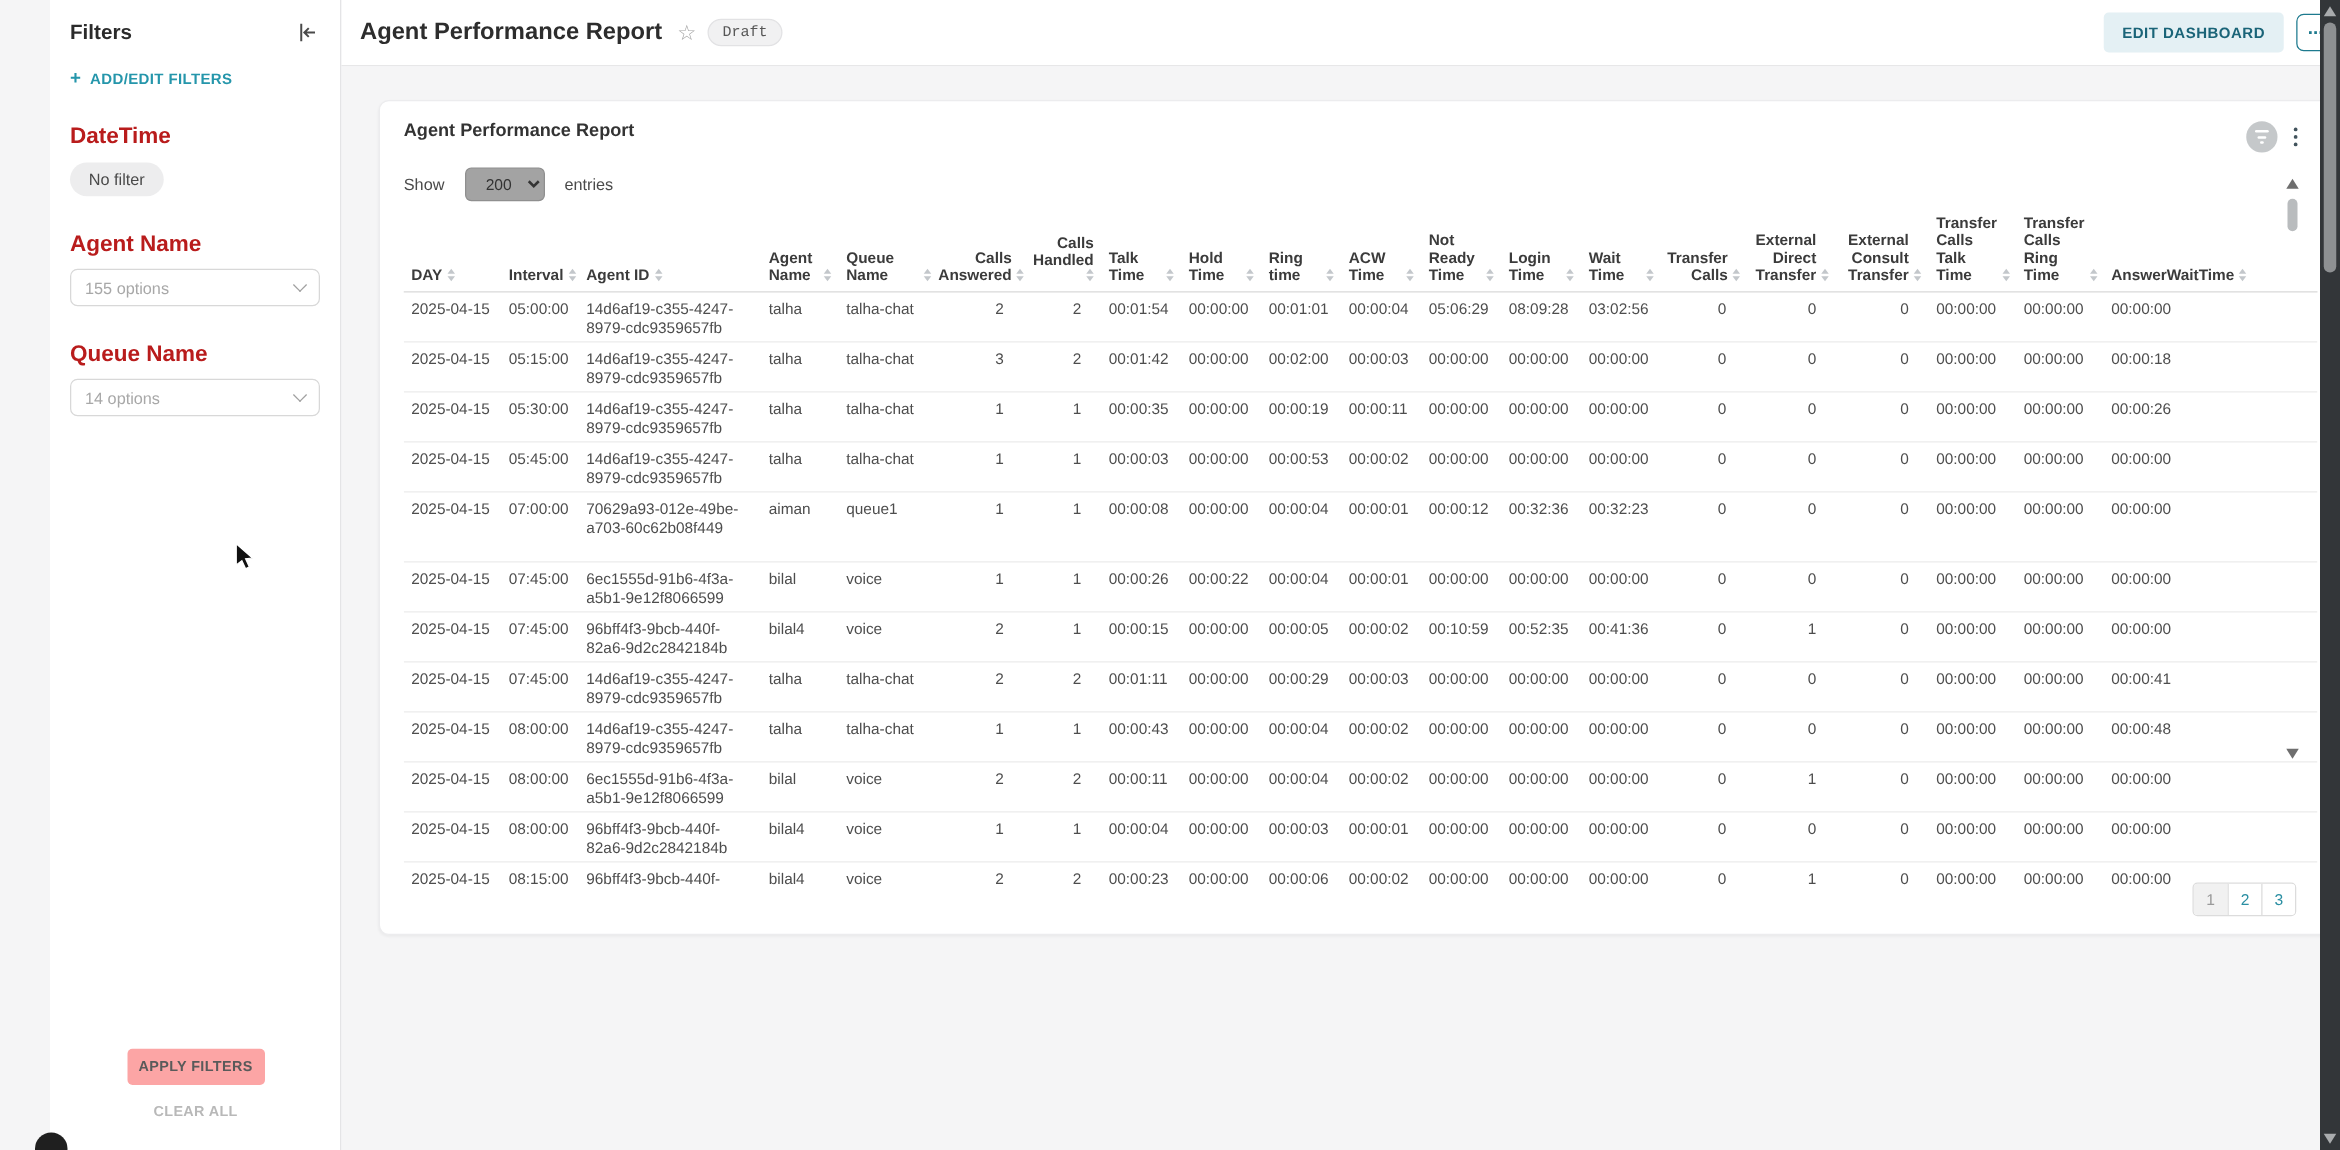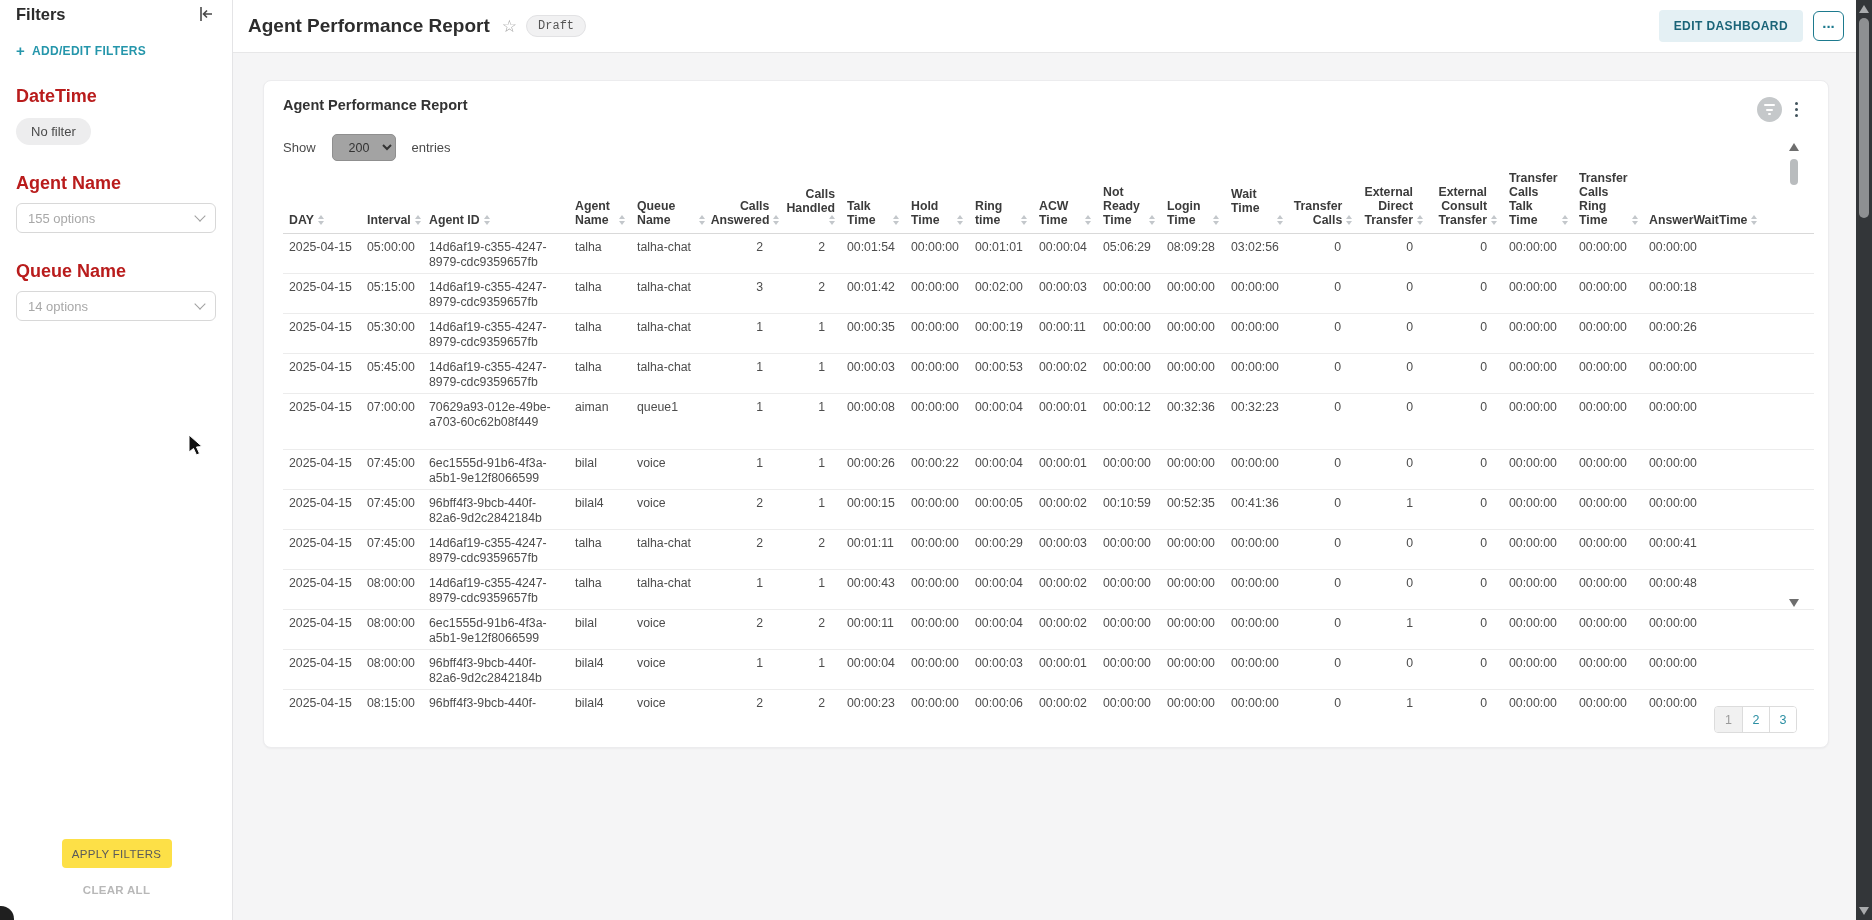--- a/index.html
+++ b/index.html
@@ -2,39 +2,39 @@
 <html><head>
 <meta charset="utf-8">
 <style>
   * { margin:0; padding:0; box-sizing:border-box; }
   html,body { width:1872px; height:920px; overflow:hidden;
     font-family:"Liberation Sans", sans-serif; background:#f5f5f6; color:#3a3a3a; }
   .app { display:flex; width:1872px; height:920px; position:relative; }
 
   
   .sidebar { width:233px; height:920px; background:#fff; border-right:1px solid #e4e4e6;
-    position:relative; padding:4px 16px; flex:0 0 233px; }
+    position:relative; padding:16px 16px; flex:0 0 233px;margin-left:40px; }
   .sb-head { display:flex; align-items:center; justify-content:space-between; }
   .sb-title { font-size:16.5px; font-weight:700; color:#2b2b2b; }
   .collapse-btn { width:20px; height:20px; cursor:pointer; color:#4a4a4a; }
   .add-filters { margin-top:20px; display:flex; align-items:center; gap:7px;
     color:#2596ab; font-size:12px; font-weight:700; letter-spacing:.3px; cursor:pointer; }
   .plus { font-size:15px; font-weight:700; line-height:10px; }
   .f-label { margin-top:28px; font-size:18px; font-weight:700; color:#b91c1c; }
   .chip { display:inline-block; margin-top:11px; background:#ededee; border-radius:15px;
     padding:6px 15px; font-size:13px; color:#4a4a4a; }
   .select { margin-top:9px; width:200px; height:30px; border:1px solid #d8d8d8; border-radius:6px;
     background:#fff; display:flex; align-items:center; justify-content:space-between;
     padding:0 11px; cursor:pointer; }
   .select .ph { color:#a8a8a8; font-size:13px; }
   .chev { width:8px; height:8px; border-right:1.6px solid #a0a0a0; border-bottom:1.6px solid #a0a0a0;
     transform:rotate(45deg); margin-top:-4px; }
   .sb-footer { position:absolute; left:0; bottom:24px; width:233px; text-align:center; }
-  .apply-btn { width:110px; height:29px; background:#fde047; border:none; border-radius:4px;
-    color:#5a5a5a; font-size:11.5px; font-weight:400; letter-spacing:.3px; cursor:pointer;
+  .apply-btn { width:110px; height:29px; background:#fca5a5; border:none; border-radius:4px;
+    color:#5a5a5a; font-size:11.5px; font-weight:700; letter-spacing:.3px; cursor:pointer;
     font-family:"Liberation Sans", sans-serif; }
   .clear-all { margin-top:16px; color:#b8b8b8; font-size:11.5px; font-weight:700; letter-spacing:.3px; cursor:pointer; }
   .corner-blob { position:absolute; left:-12px; bottom:-12px; width:26px; height:26px;
     background:#1f1f1f; border-radius:50%; }
 
   
   .main { flex:1; display:flex; flex-direction:column; width:1623px; }
   .topbar { height:53px; background:#fff; border-bottom:1px solid #e7e7e8;
     display:flex; align-items:center; padding-left:15px; }
   .page-title { font-size:19px; font-weight:700; color:#2d2d2d; }
@@ -78,21 +78,21 @@
   .sort .up { border-bottom:4px solid #c3c7cb; }
   .sort .dn { border-top:4px solid #c3c7cb; }
   .tbody { height:474px; overflow:hidden; }
   .tr { display:flex; height:40px; border-bottom:1px solid #ececec; overflow:hidden; }
   .tr.tall { height:56px; }
   .td { padding:6px 6px 0 6px; font-size:12.3px; color:#4d4d4d; line-height:15px; overflow:hidden; }
   .td.num { text-align:right; padding-right:16px; }
   
   .c0{width:78px;} .c1{width:62px;} .c2{width:146px;} .c3{width:62px;} .c4{width:80px;}
   .c5{width:68px;} .c6{width:62px;flex-direction:column;} .c7{width:64px;} .c8{width:64px;} .c9{width:64px;}
-  .c10{width:64px;} .c11{width:64px;} .c12{width:64px;} .c13{width:64px;flex-direction:column;} .c14{width:68px;}
+  .c10{width:64px;} .c11{width:64px;} .c12{width:64px;} .c13{width:64px;} .c14{width:68px;}
   .c15{width:72px;} .c16{width:74px;} .c17{width:70px;} .c18{width:70px;} .c19{width:104px;}
 
   
   .tbl-scroll { position:absolute; top:60px; right:26px; width:16px; height:468px; }
   .tbl-scroll .arr-up, .tbl-scroll .arr-dn { position:absolute; left:3px; width:0; height:0;
     border-left:5px solid transparent; border-right:5px solid transparent; cursor:pointer; }
   .arr-up { top:2px; border-bottom:8px solid #6e6e6e; }
   .arr-dn { bottom:2px; border-top:8px solid #6e6e6e; }
   .tbl-thumb { position:absolute; top:18px; left:4px; width:8px; height:26px;
     background:#b9bcbe; border-radius:4px; cursor:pointer; }

